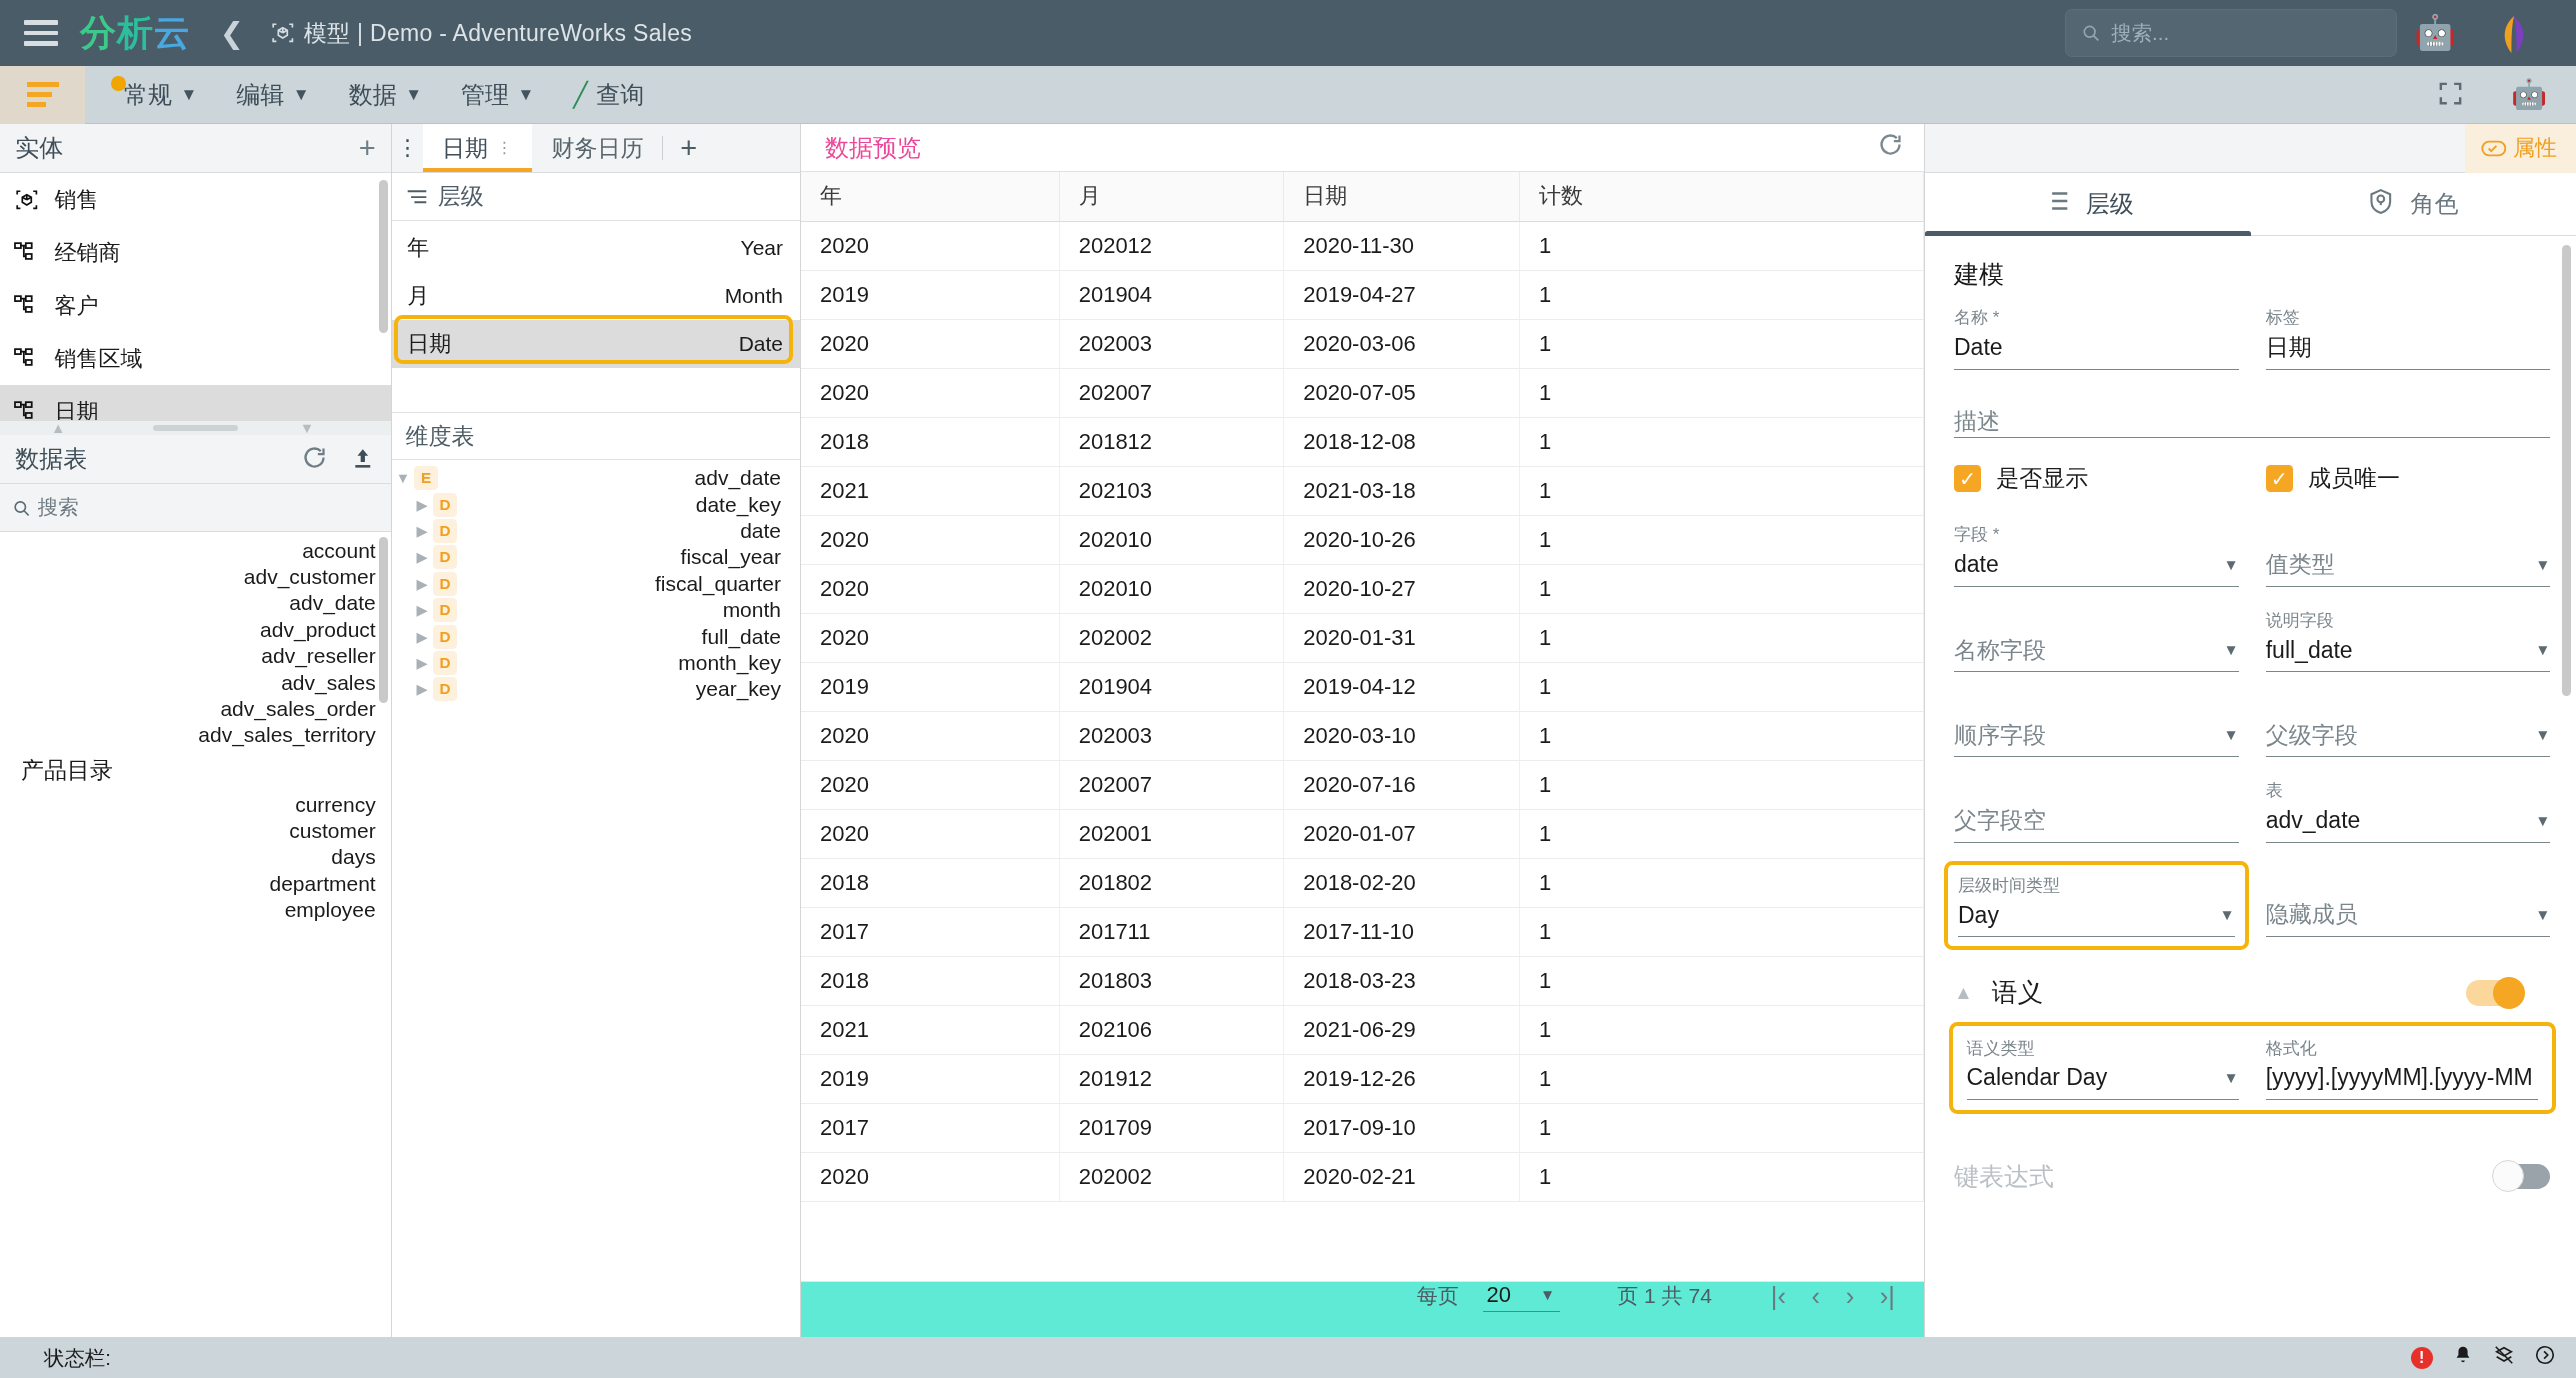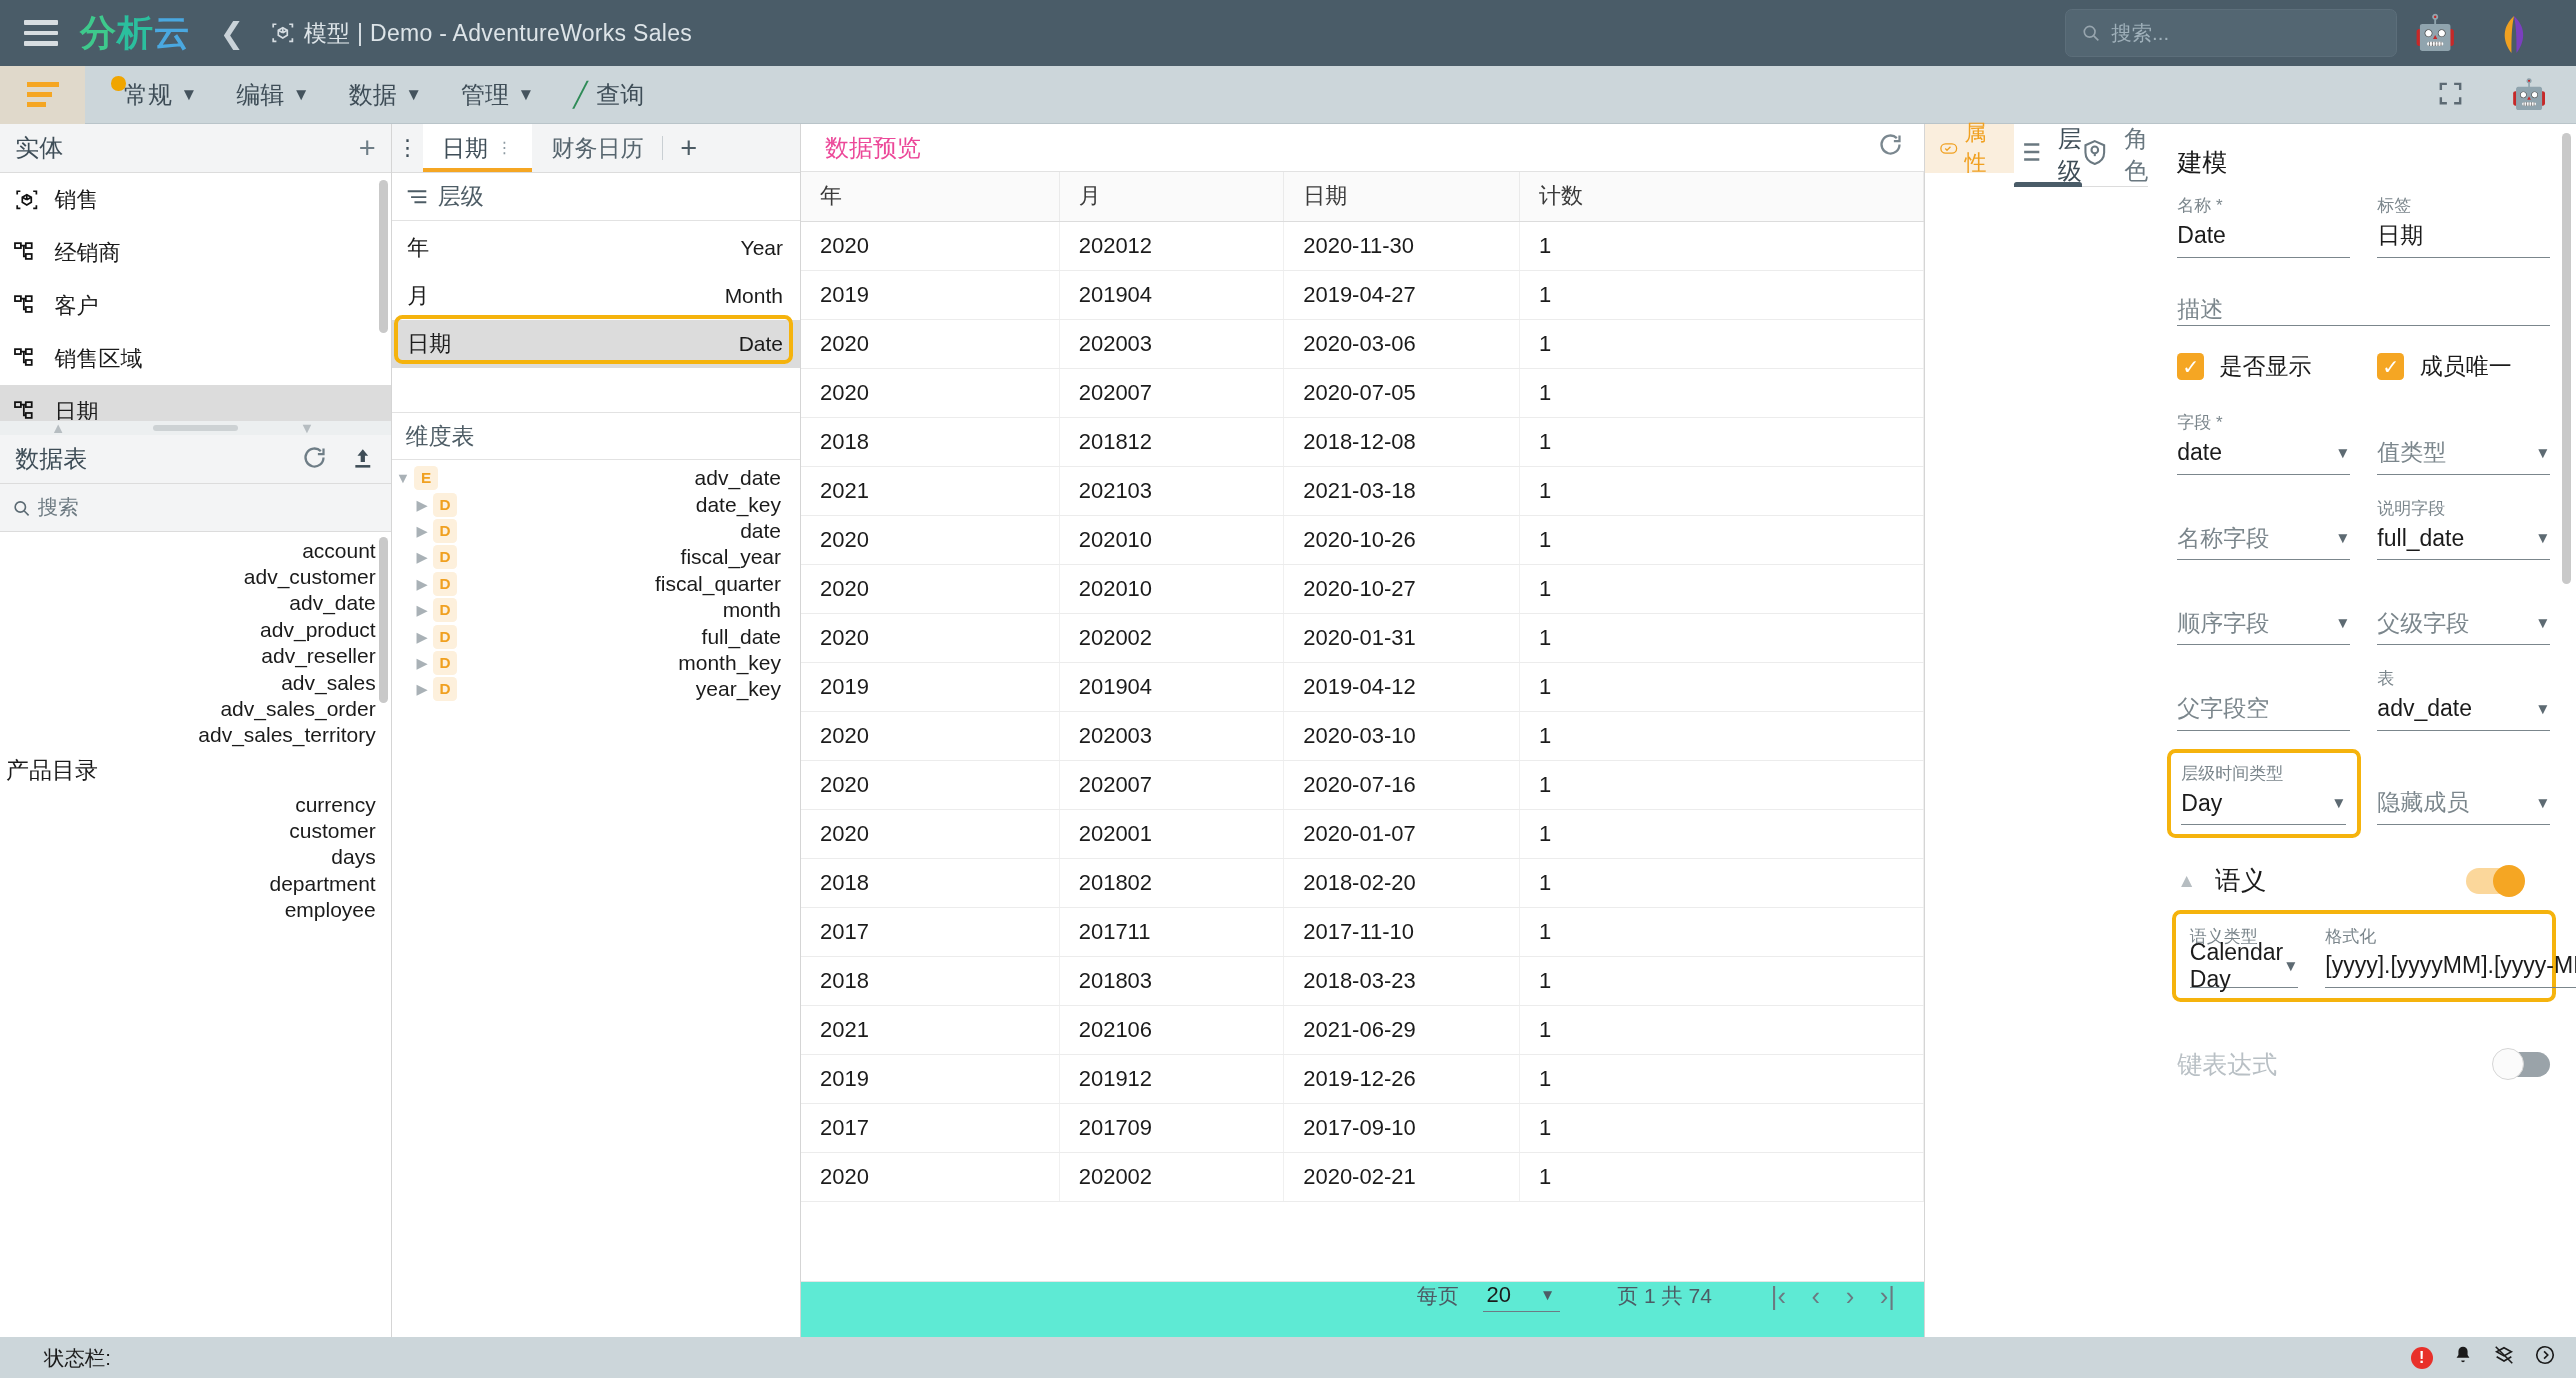--- a/index.html
+++ b/index.html
@@ -103,21 +103,21 @@
     border: none; background: transparent; outline: none; font-size: 20.4px; color: #5b6a73;
     width: 100%; font-family: "Liberation Sans", sans-serif;
   }
   .search-row input::placeholder { color: #6d7a82; }
   .tbl-list { flex: 1 1 auto; overflow: hidden; position: relative; padding-top: 5.1px; }
   .tbl-row {
     height: 26.4px; display: flex; align-items: center; justify-content: flex-end;
     padding-right: 15.3px; font-size: 21px; color: #1b1b1b; cursor: pointer;
   }
   .tbl-group {
-    height: 43px; display: flex; align-items: center; padding-left: 6px;
+    height: 43px; display: flex; align-items: center; padding-left: 21px;
     font-size: 23px; color: #1b1b1b;
   }
   .tbl-scroll { position: absolute; right: 3.4px; top: 5.1px; width: 8.5px; height: 166px; background: #c9c9c9; border-radius: 5.1px; }
 
   
   .mid-left { width: 409px; flex: 0 0 409px; display: flex; flex-direction: column; border-right: 0.9px solid #d5d5d5; background: #fff; }
   .tabbar {
     height: 49px; background: #f3f4f5; display: flex; align-items: stretch;
     border-bottom: 0.9px solid #dcdcdc;
   }
@@ -184,21 +184,21 @@
     margin-left: 8.5px; display: flex; align-items: center; gap: 29px;
     border-bottom: 1.7px solid #6d7b84; padding: 0 5.1px 3.4px 3.4px; cursor: pointer;
   }
   .pg-sel .v { font-size: 22px; color: #1b1b1b; }
   .pg-sel .c { font-size: 15.3px; color: #4d5c65; }
   .pg-info { margin-left: 41px; font-size: 21px; color: #4d5c65; }
   .pg-btns { display: flex; align-items: center; gap: 25.6px; margin-left: 43px; color: #6b7880; font-size: 25.6px; }
   .pg-btns span { cursor: pointer; }
 
   
-  .right { width: 651px; flex: 0 0 651px; background: #fff; display: flex; position: relative; }
+  .right { width: 651px; flex: 0 0 651px; background: #fff; display: flex; flex-direction: column; position: relative; }
   .prop-tabstrip {
     height: 49px; flex: 0 0 49px; background: #f3f4f5; display: flex; align-items: center; justify-content: flex-end;
     border-bottom: 0.9px solid #dcdcdc;
   }
   .prop-tag {
     height: 49px; background: #faeedd; color: #f0a020; font-size: 22px;
     display: flex; align-items: center; gap: 6.8px; padding: 0 19px 0 15.3px;
   }
   .rp-tabs { height: 63px; flex: 0 0 63px; display: flex; border-bottom: 0.9px solid #dcdcdc; }
   .rp-tab {

